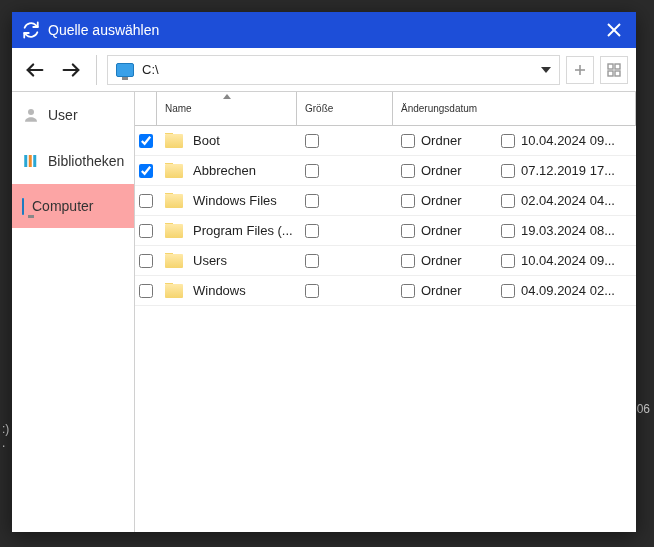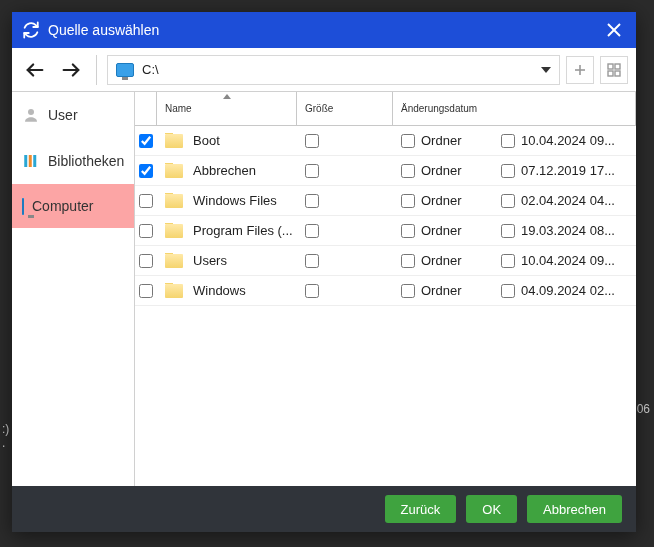--- a/index.html
+++ b/index.html
@@ -413,19 +413,14 @@
             </div>
             <div class="cell date">
               <input type="checkbox" style="">
               <span>04.09.2024 02...</span>
             </div>
           </div>
         </div>
     </div>
   </div>
 
-  <div class="footer">
-    <button class="btn">Zurück</button>
-    <button class="btn">OK</button>
-    <button class="btn">Abbrechen</button>
-  </div>
 
 </div>
 
 </body></html>

